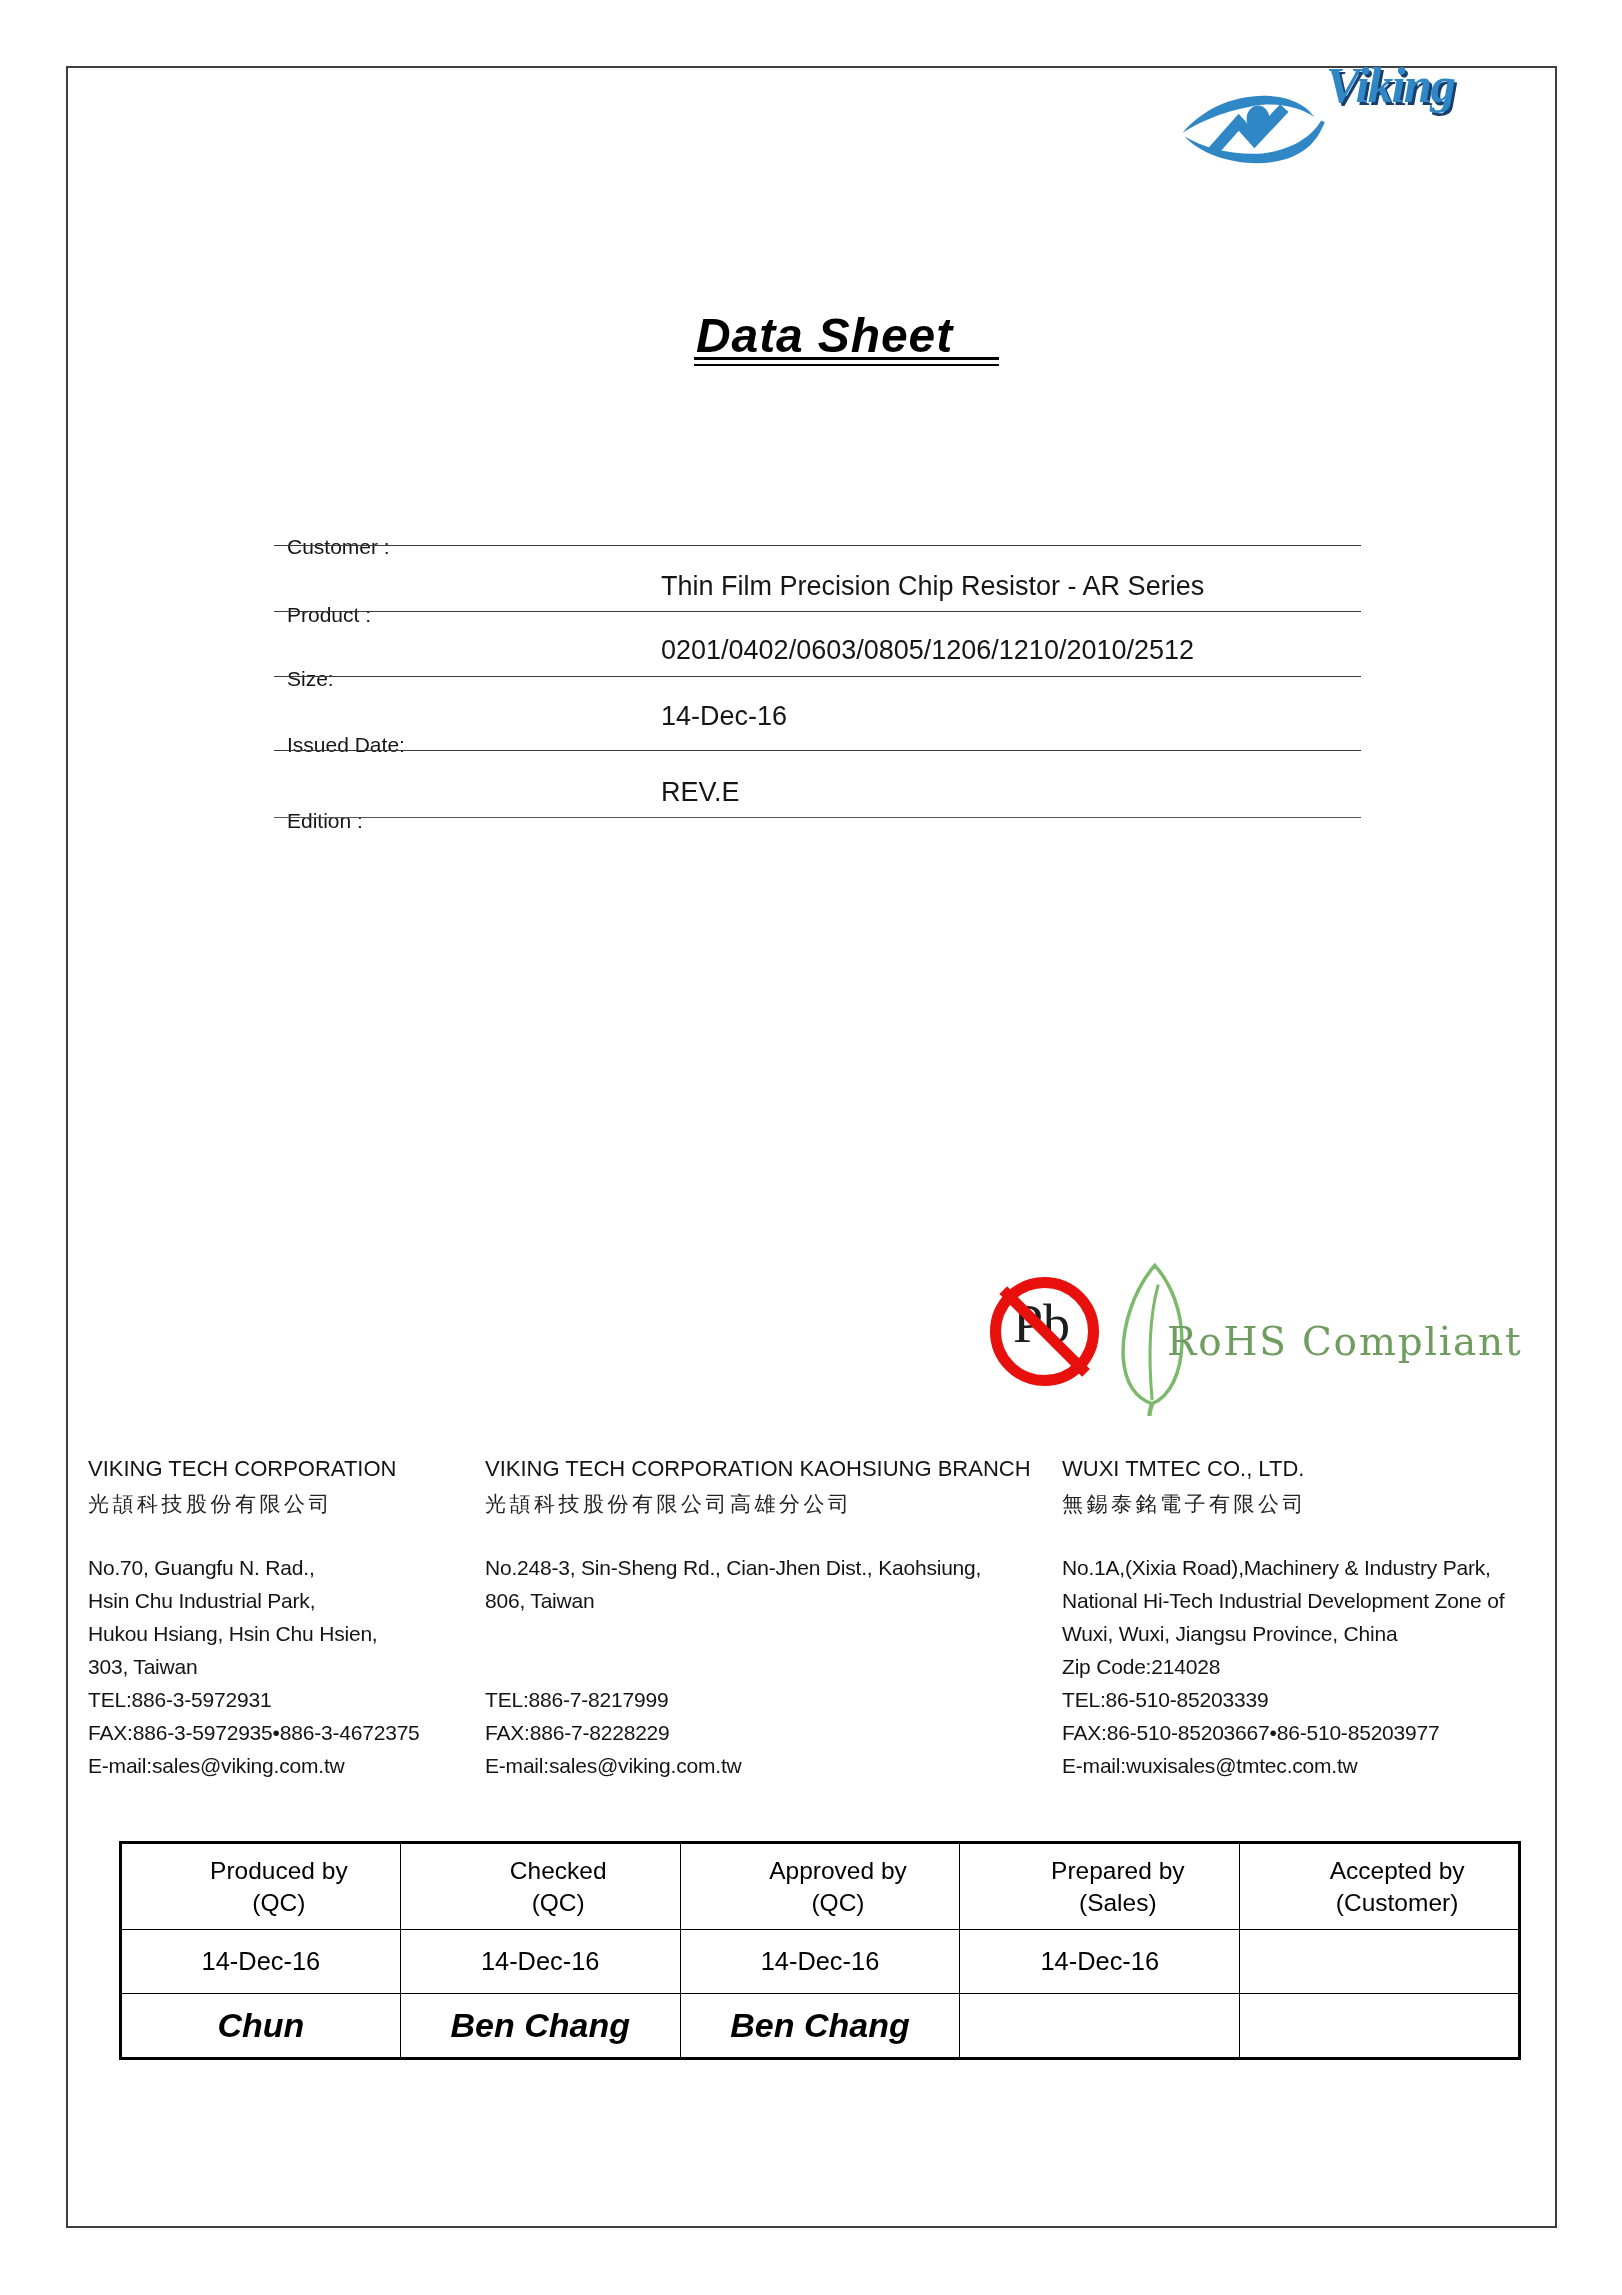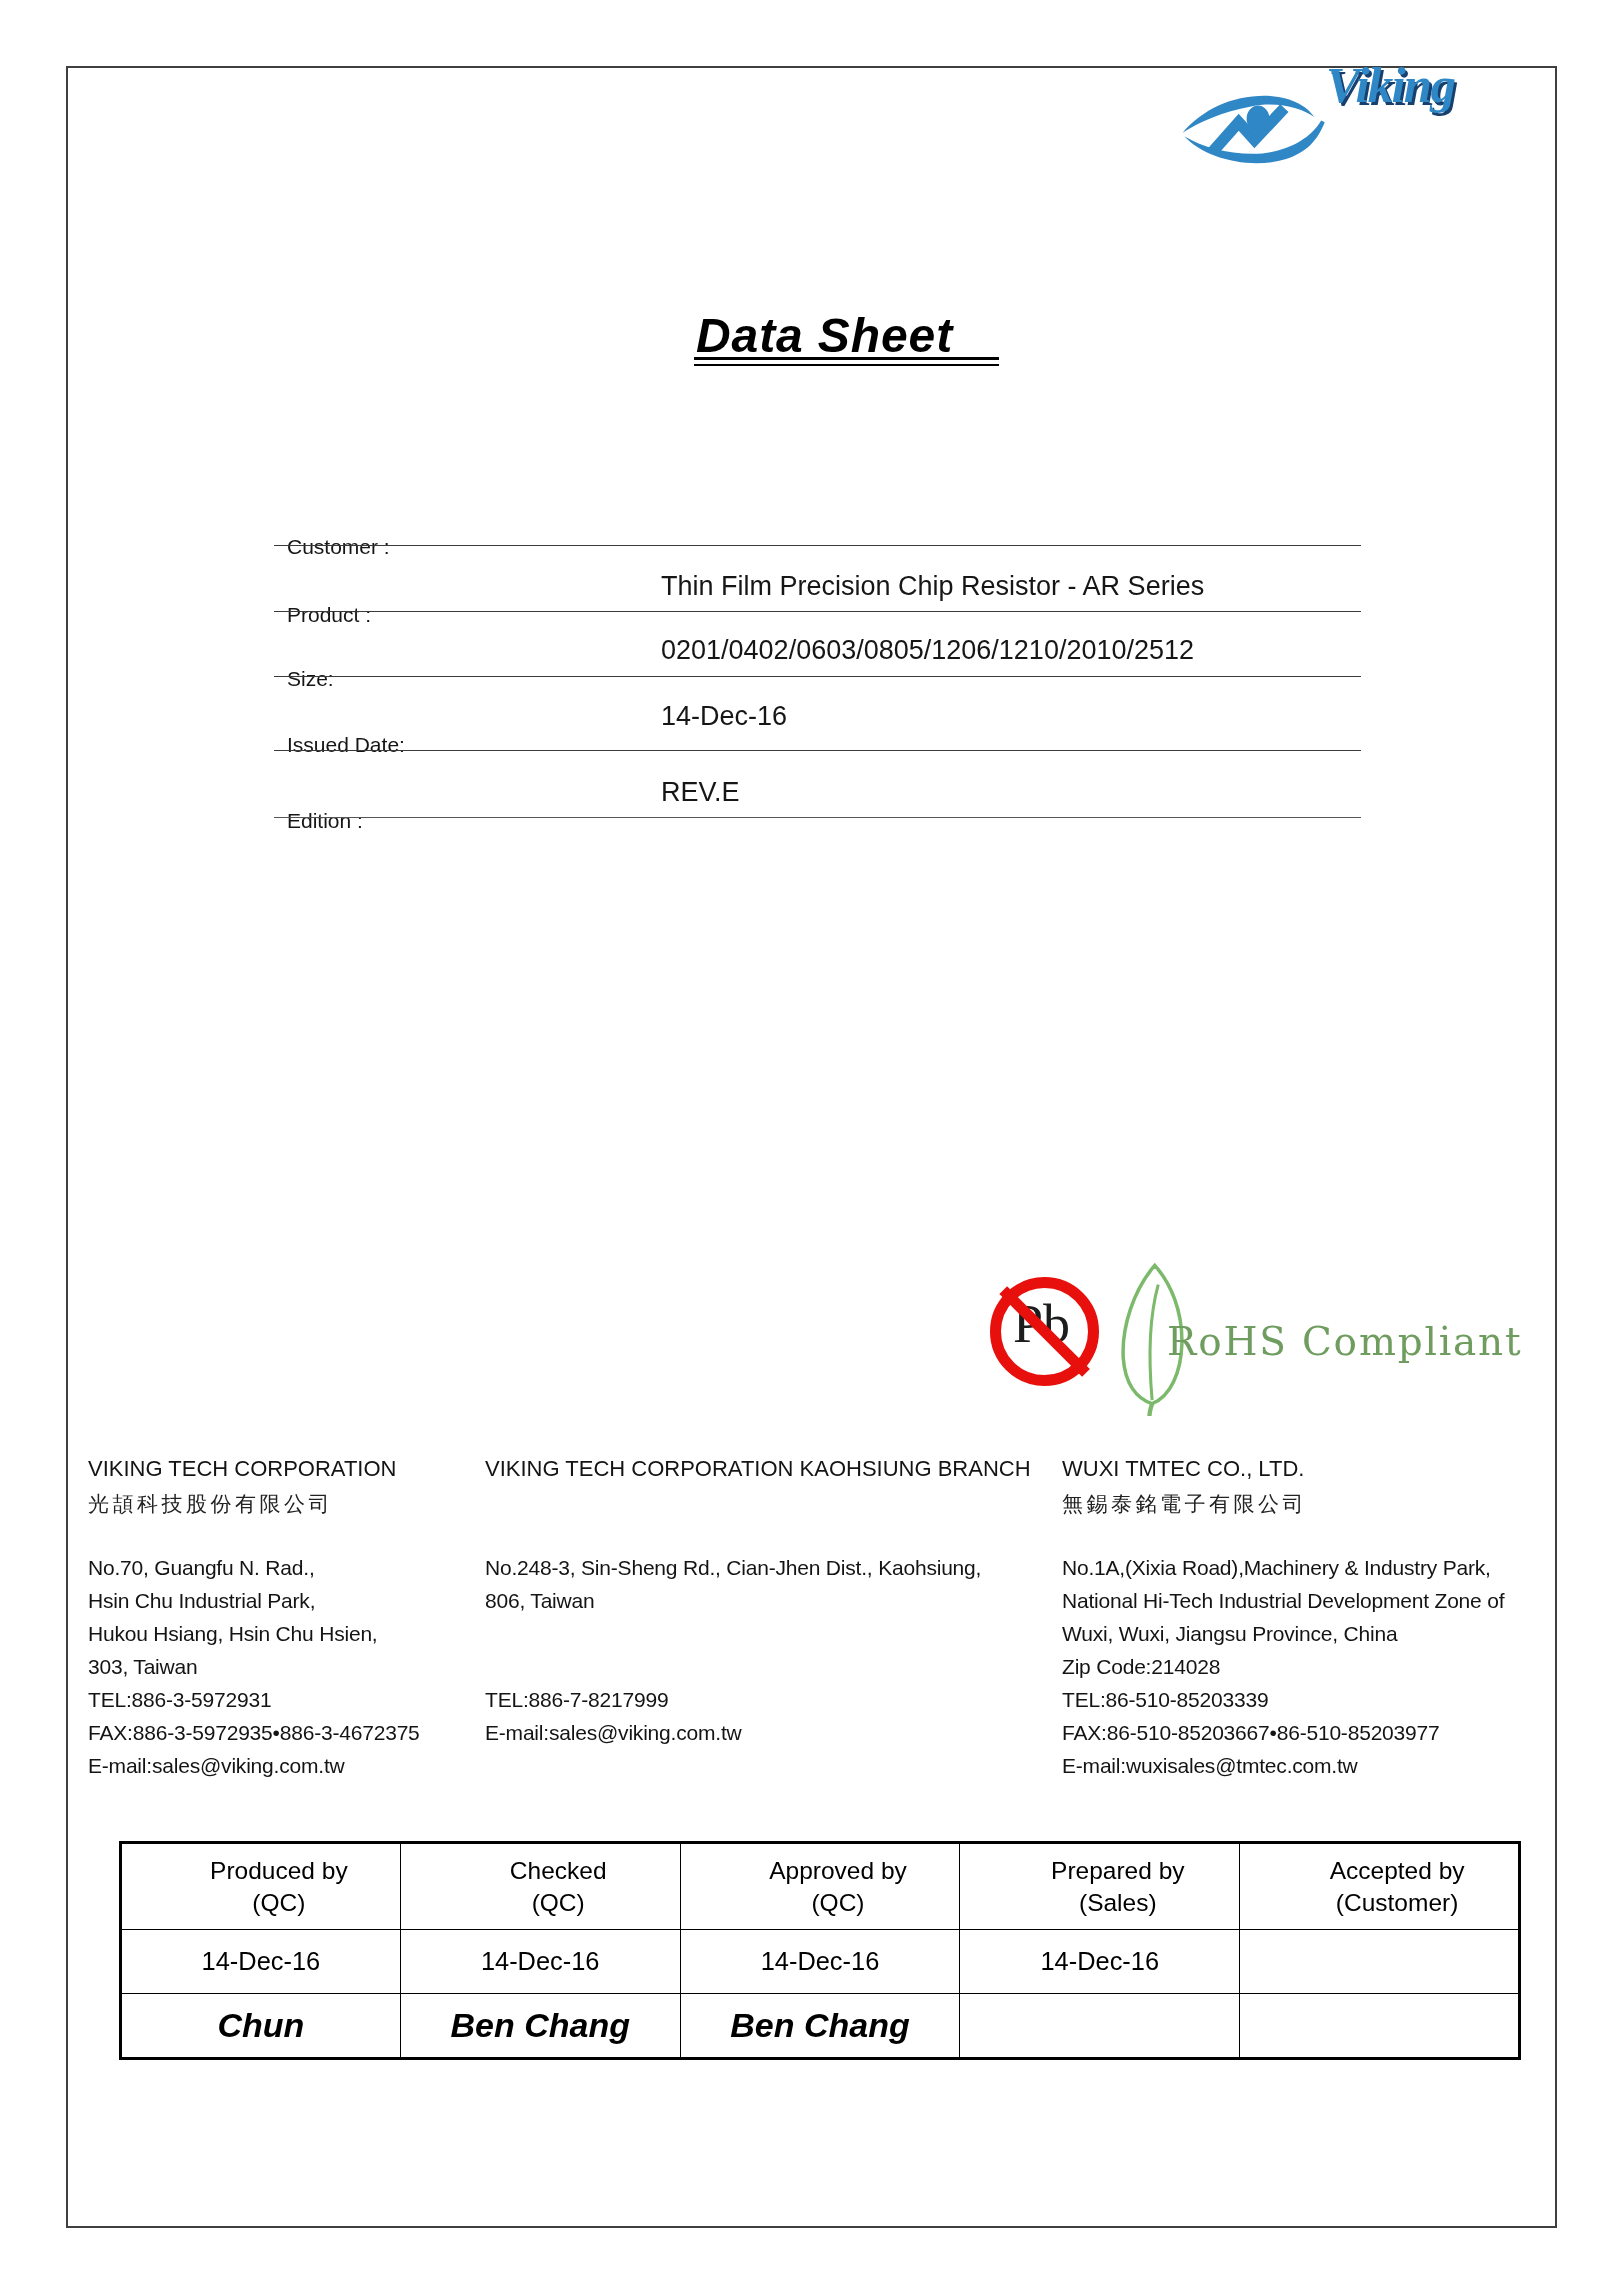--- a/index.html
+++ b/index.html
@@ -134,26 +134,28 @@
       <div>Hukou Hsiang, Hsin Chu Hsien,</div>
       <div>303, Taiwan</div>
       <div>TEL:886-3-5972931</div>
       <div>FAX:886-3-5972935•886-3-4672375</div>
       <div>E-mail:sales@viking.com.tw</div>
     </div>
   </div>
 
   <div class="company col2">
     <div class="c-name">VIKING TECH CORPORATION KAOHSIUNG BRANCH</div>
+    <div class="c-zh">光頡科技股份有限公司高雄分公司</div>
     <div class="c-lines">
       <div>No.248-3, Sin-Sheng Rd., Cian-Jhen Dist., Kaohsiung,</div>
       <div>806, Taiwan</div>
       <div></div>
       <div></div>
       <div>TEL:886-7-8217999</div>
+      <div>FAX:886-7-8228229</div>
       <div>E-mail:sales@viking.com.tw</div>
     </div>
   </div>
 
   <div class="company col3">
     <div class="c-name">WUXI TMTEC CO., LTD.</div>
     <div class="c-zh">無錫泰銘電子有限公司</div>
     <div class="c-lines">
       <div>No.1A,(Xixia Road),Machinery &amp; Industry Park,</div>
       <div>National Hi-Tech Industrial Development Zone of</div>

